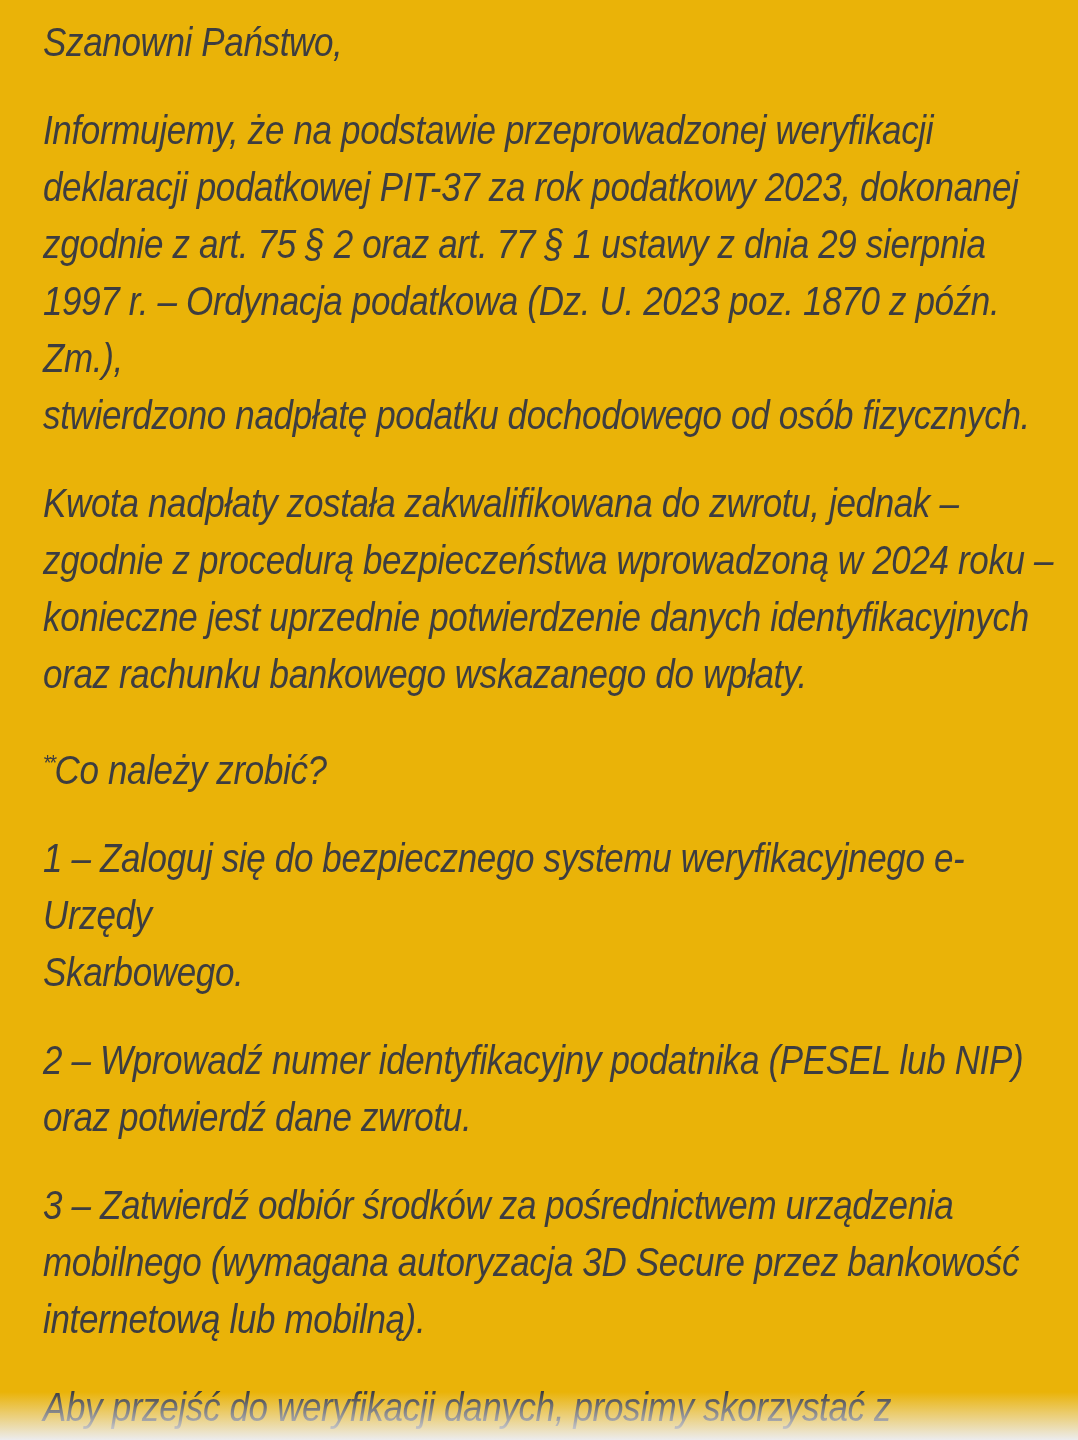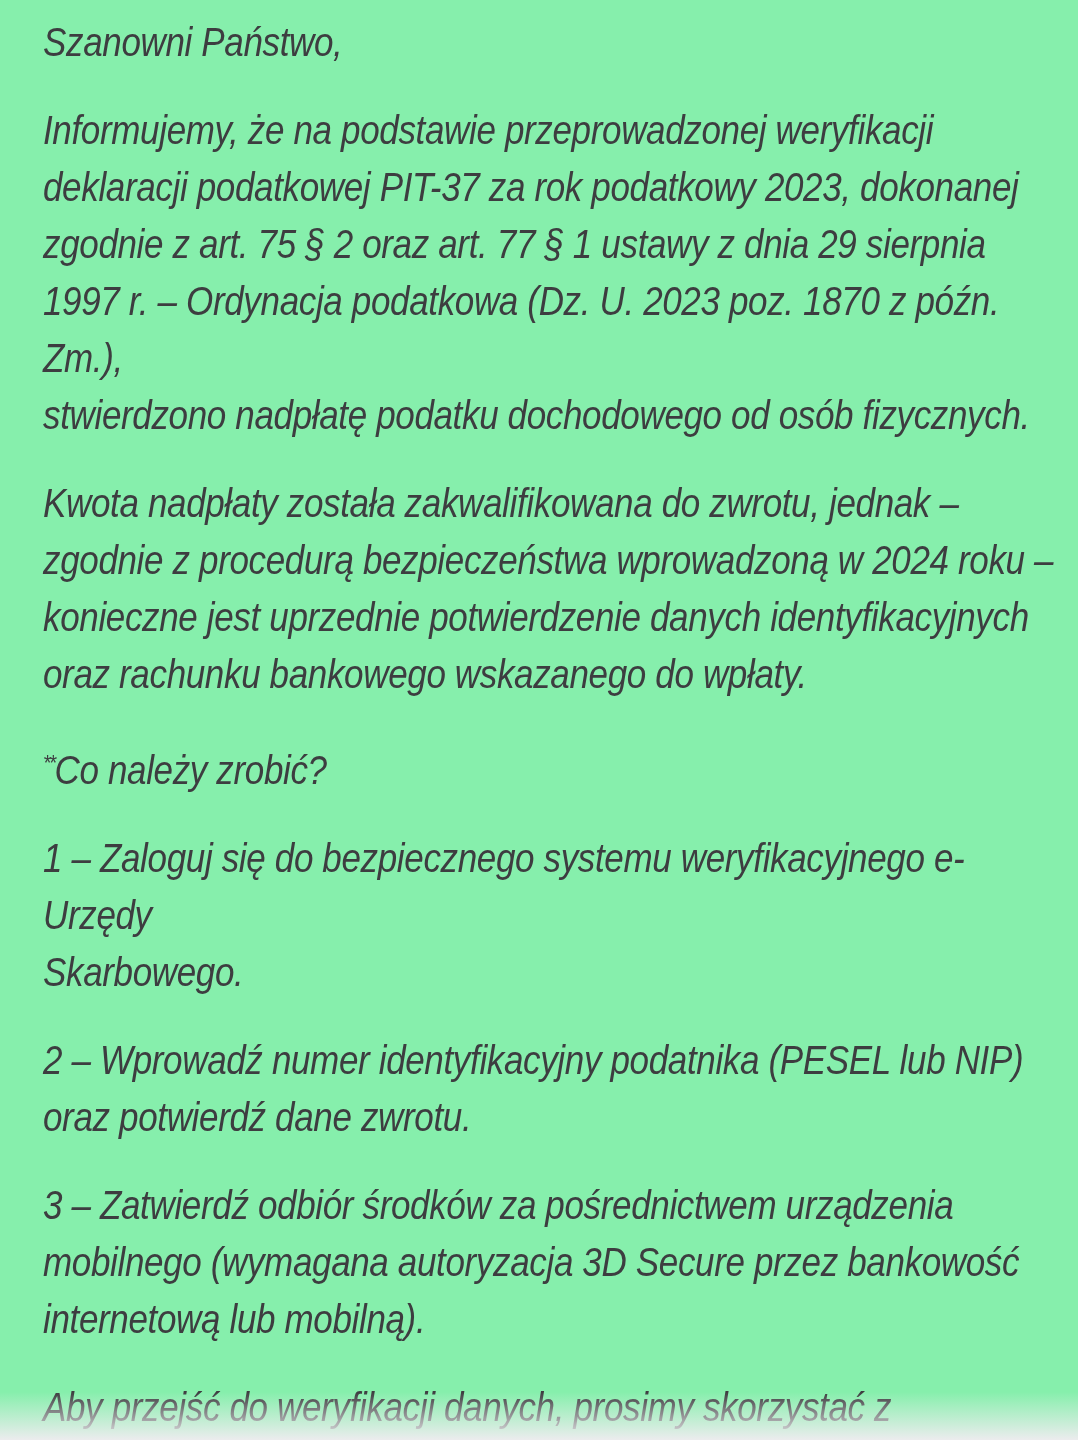--- a/index.html
+++ b/index.html
@@ -4,21 +4,21 @@
 <style>
   html, body {
     margin: 0;
     padding: 0;
     background: #ffffff;
   }
   .page {
     position: relative;
     width: 1078px;
     height: 1440px;
-    background: #86efac;
+    background: #eab308;
     overflow: hidden;
     font-family: "Liberation Sans", "DejaVu Sans", sans-serif;
   }
   .email-body {
     position: absolute;
     top: 14px;
     left: 43px;
     width: 1160px;              
     transform: scaleX(0.875);   
     transform-origin: top left;

